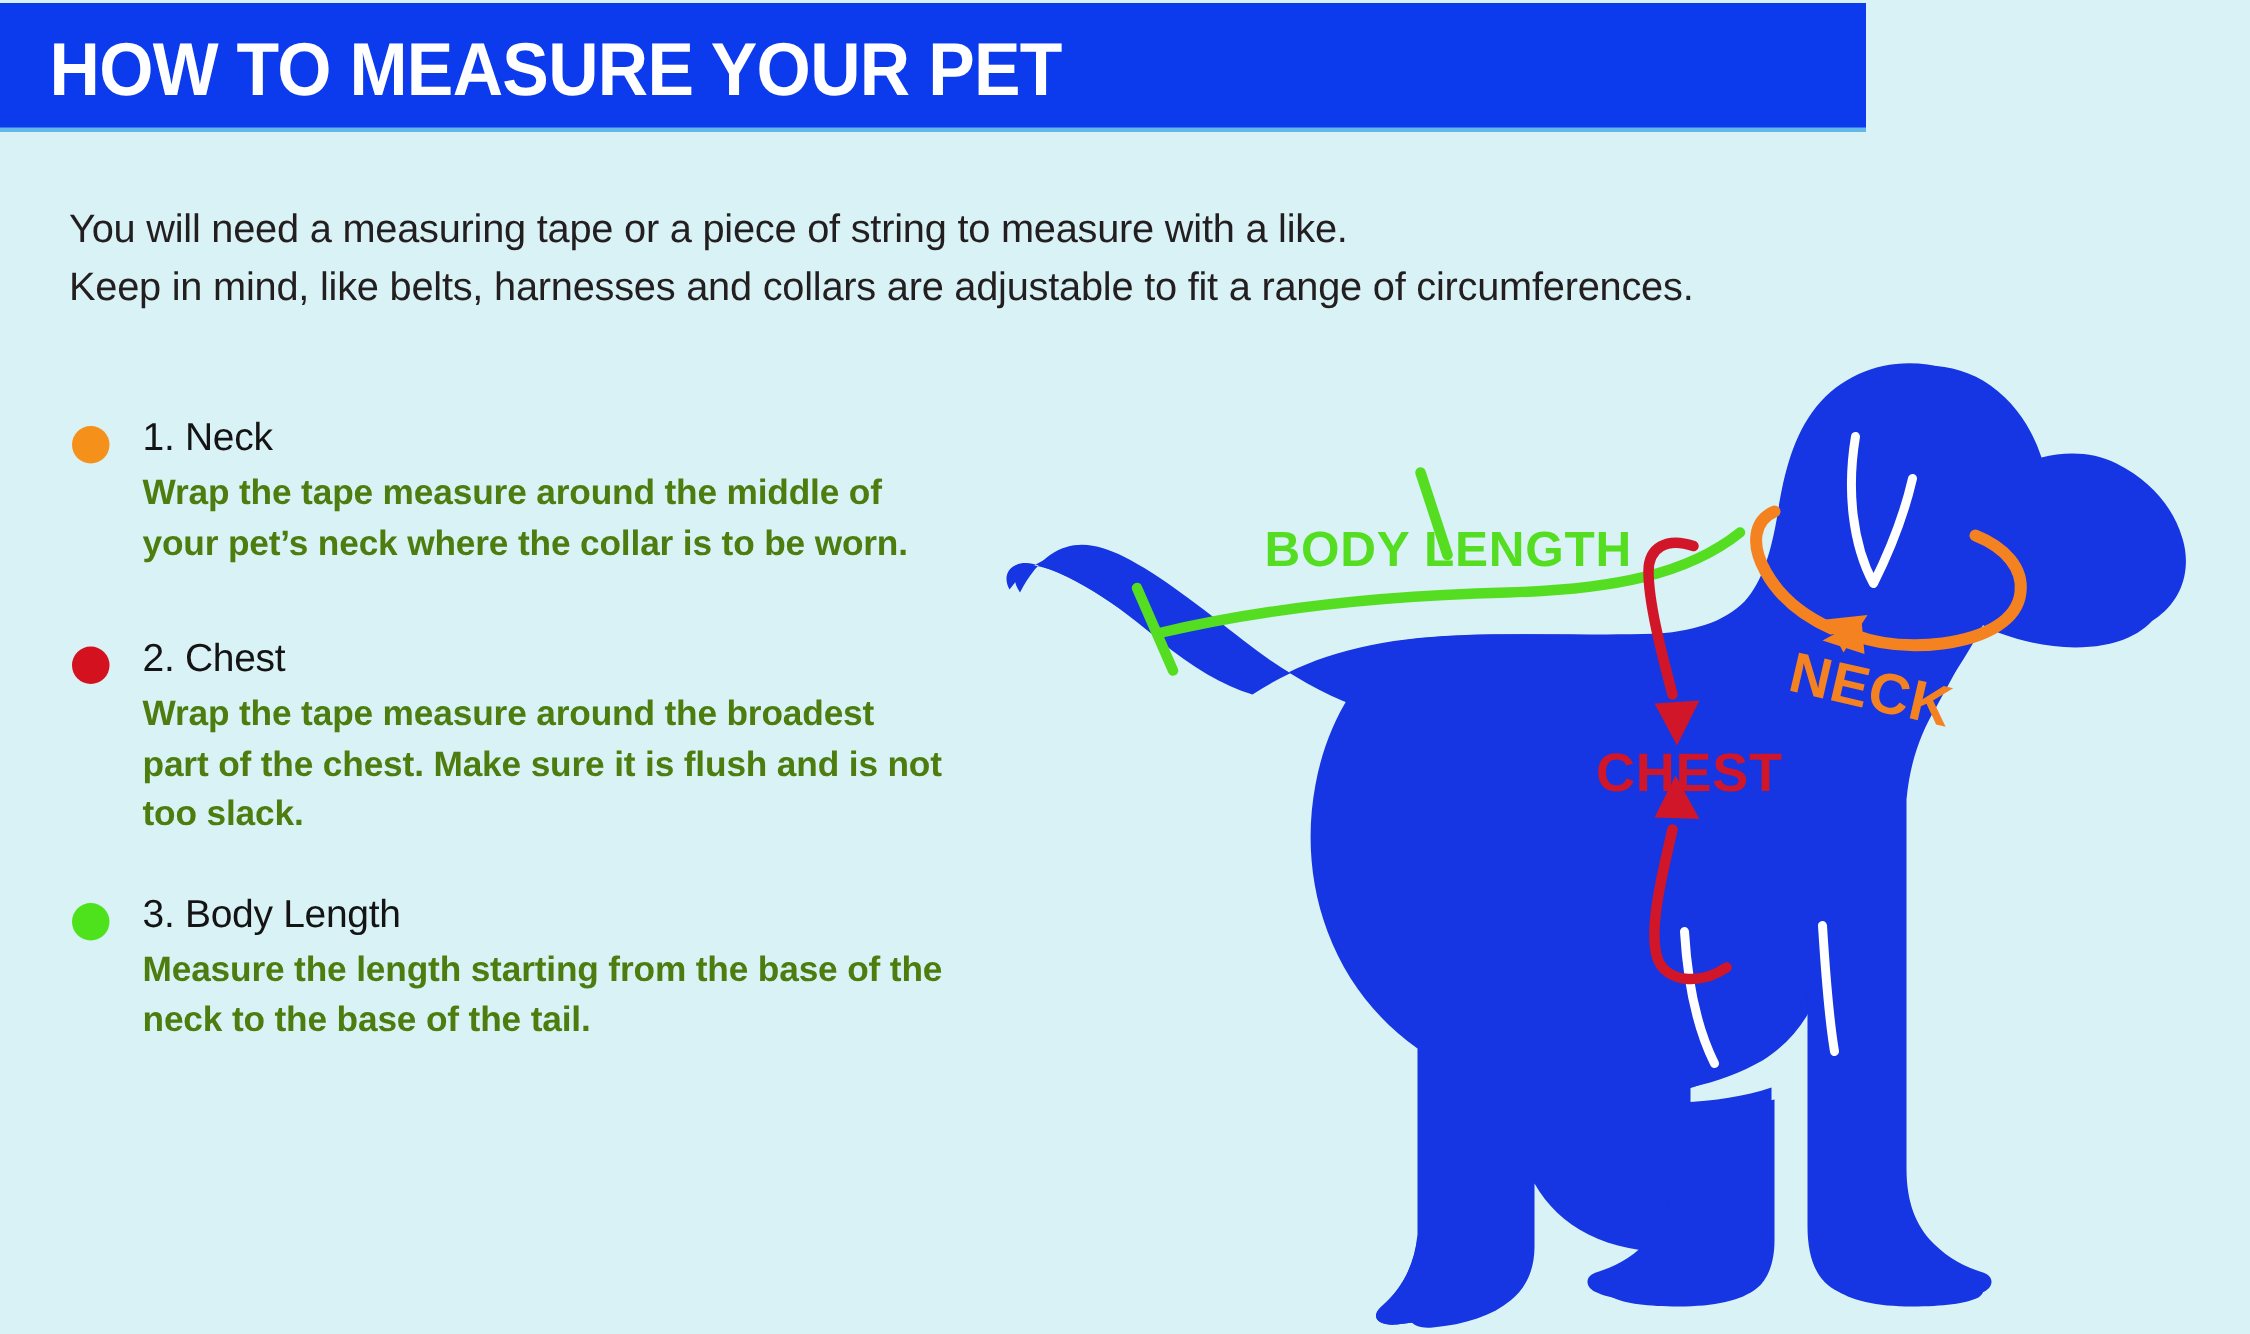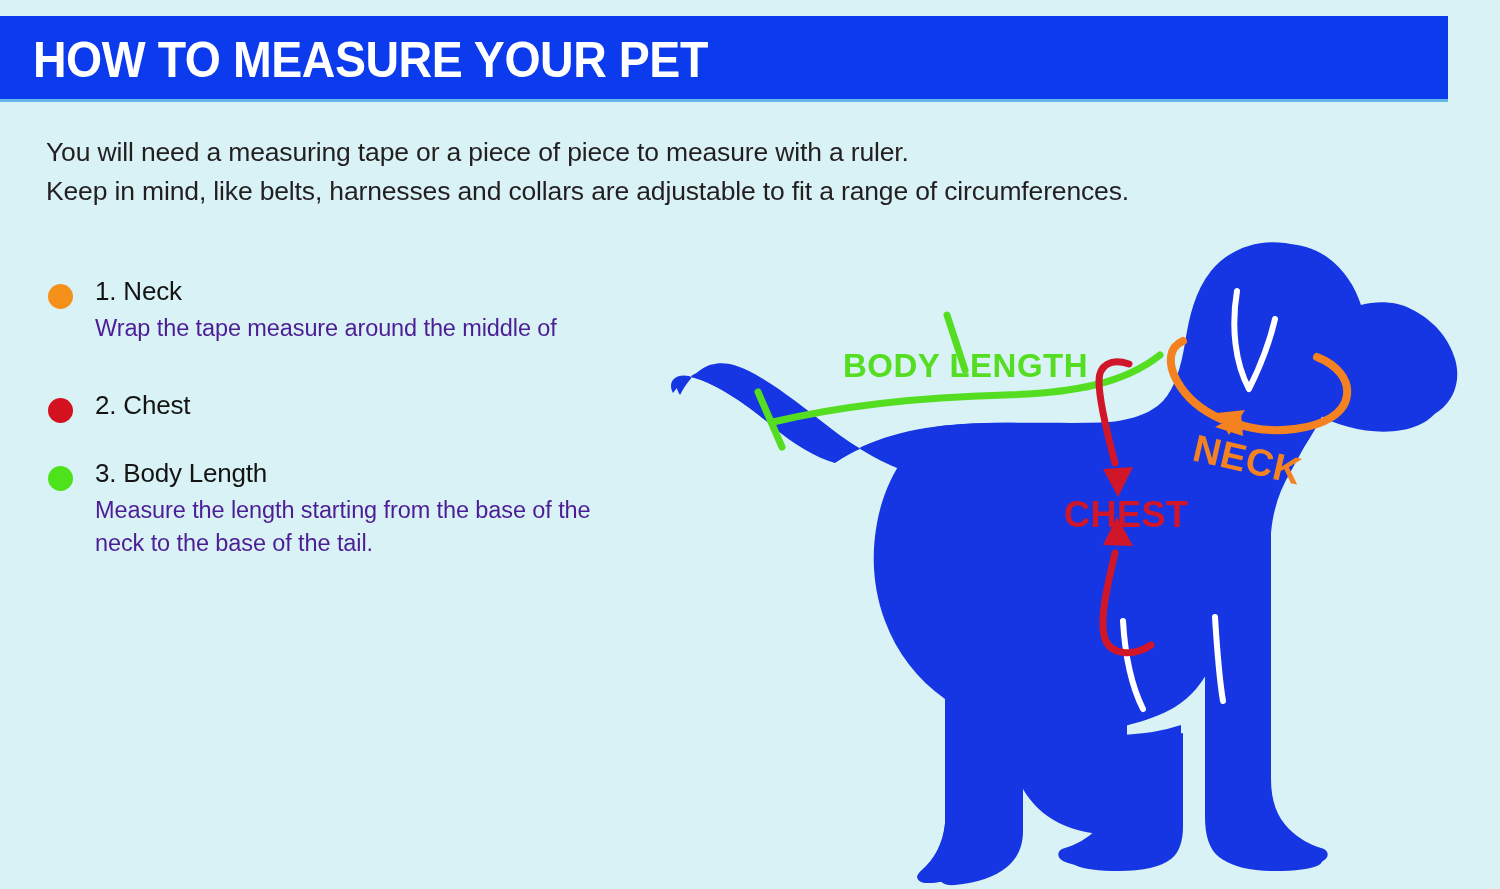--- a/index.html
+++ b/index.html
@@ -12,22 +12,22 @@
     background: #d9f2f5;
     font-family: "Liberation Sans", sans-serif;
     overflow: hidden;
     position: relative;
   }
 
   
   #header-bar {
     position: absolute;
     left: 0;
-    top: 16px;
-    width: 1448px;
+    top: 2px;
+    width: 1244px;
     height: 86px;
     background: #0b3bec;
     border-bottom: 3px solid #63b8e8;
     box-sizing: border-box;
   }
   #header-title {
     position: absolute;
     left: 33px;
     top: 18px;
     color: #ffffff;
@@ -80,22 +80,23 @@
     font-size: 26px;
     font-weight: normal;
     color: #141414;
     letter-spacing: -0.2px;
     line-height: 38px;
   }
   .step-body {
     margin: 0 0 0 51px;
     font-size: 23.5px;
     line-height: 33.5px;
-    color: #4c1d95;
+    color: #4d7c0f;
     letter-spacing: -0.1px;
+    font-weight: bold;
   }
   .step-body .ln { display: block; white-space: nowrap; }
 
   
   #illustration {
     position: absolute;
     left: 655px;
     top: 235px;
     width: 845px;
     height: 654px;
@@ -103,37 +104,43 @@
   #illustration svg { display: block; }
 </style>
 </head>
 <body>
 
 <div id="header-bar">
   <div id="header-title">HOW TO MEASURE YOUR PET</div>
 </div>
 
 <div id="intro">
-  <div class="intro-line">You will need a measuring tape or a piece of piece to measure with a ruler.</div>
+  <div class="intro-line">You will need a measuring tape or a piece of string to measure with a like.</div>
   <div class="intro-line">Keep in mind, like belts, harnesses and collars are adjustable to fit a range of circumferences.</div>
 </div>
 
 <div id="steps">
 
   <div class="step">
     <span class="step-bullet" style="background:#f5901b"></span>
     <div class="step-title">1. Neck</div>
     <div class="step-body">
       <span class="ln">Wrap the tape measure around the middle of</span>
+      <span class="ln">your pet’s neck where the collar is to be worn.</span>
     </div>
   </div>
 
   <div class="step" style="margin-top:40px">
     <span class="step-bullet" style="background:#d4111f"></span>
     <div class="step-title">2. Chest</div>
+    <div class="step-body">
+      <span class="ln">Wrap the tape measure around the broadest</span>
+      <span class="ln">part of the chest. Make sure it is flush and is not</span>
+      <span class="ln">too slack.</span>
+    </div>
   </div>
 
   <div class="step" style="">
     <span class="step-bullet" style="background:#4ee21c"></span>
     <div class="step-title">3. Body Length</div>
     <div class="step-body">
       <span class="ln">Measure the length starting from the base of the</span>
       <span class="ln">neck to the base of the tail.</span>
     </div>
   </div>

